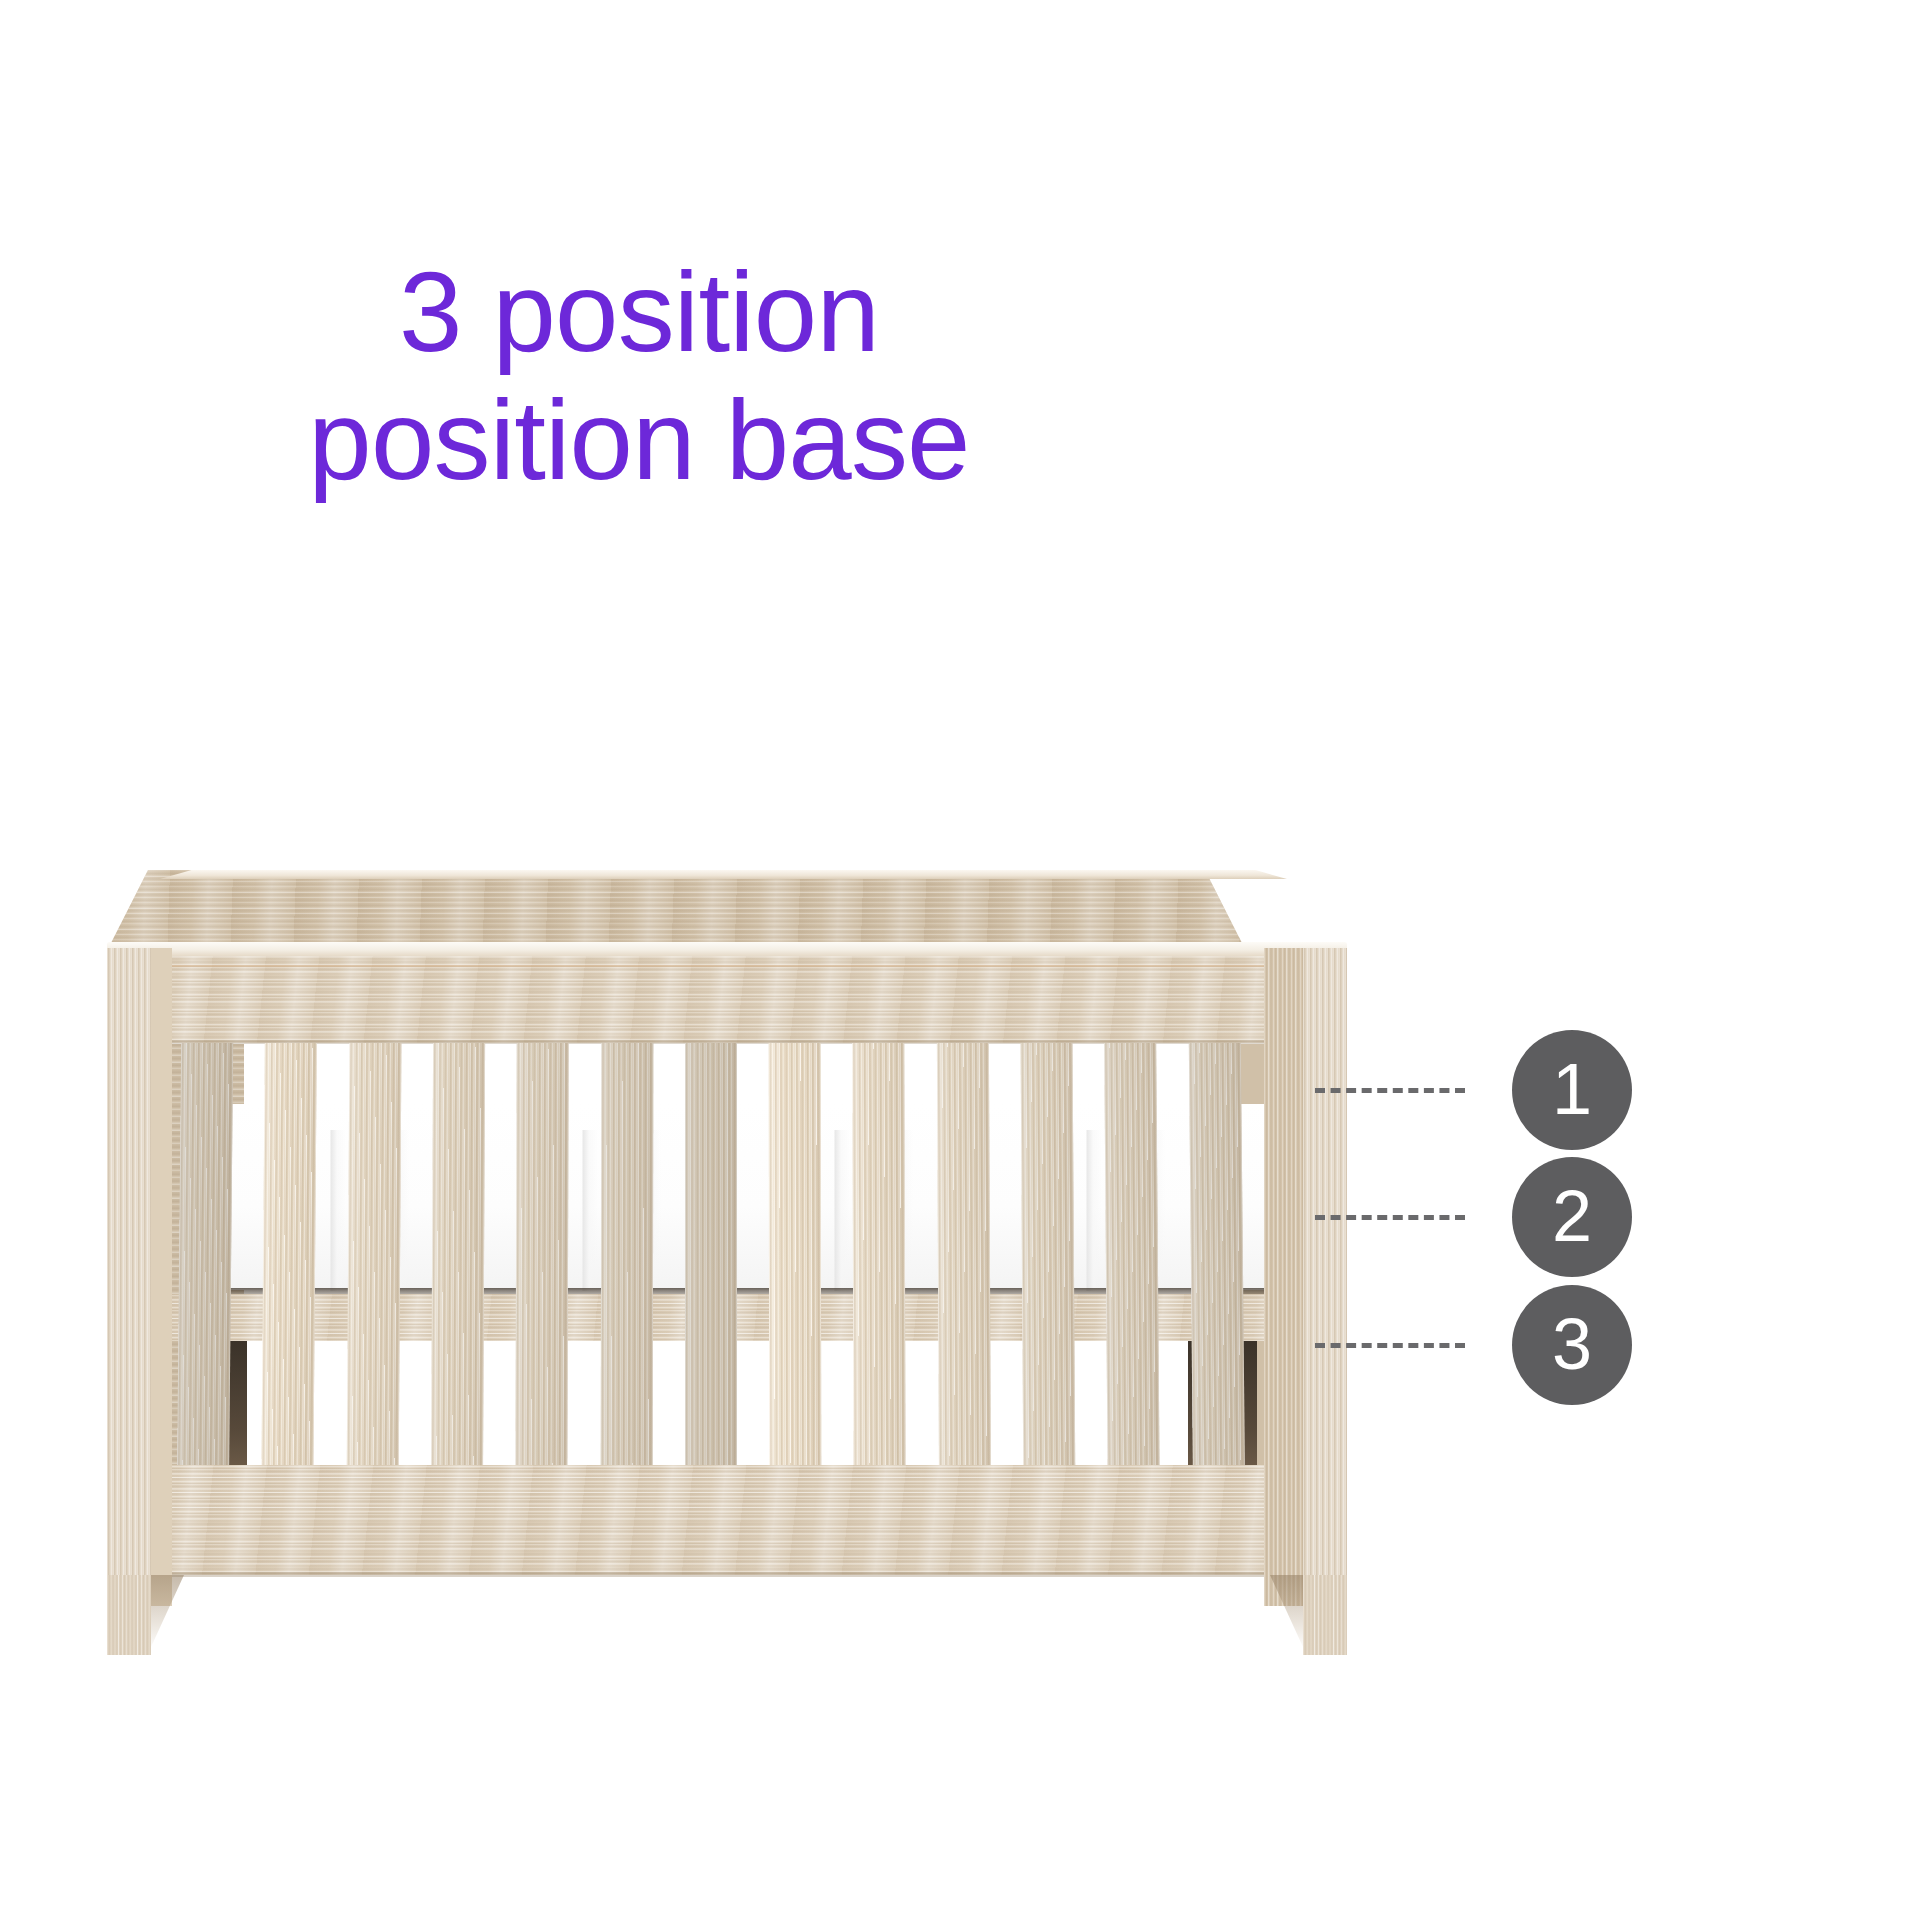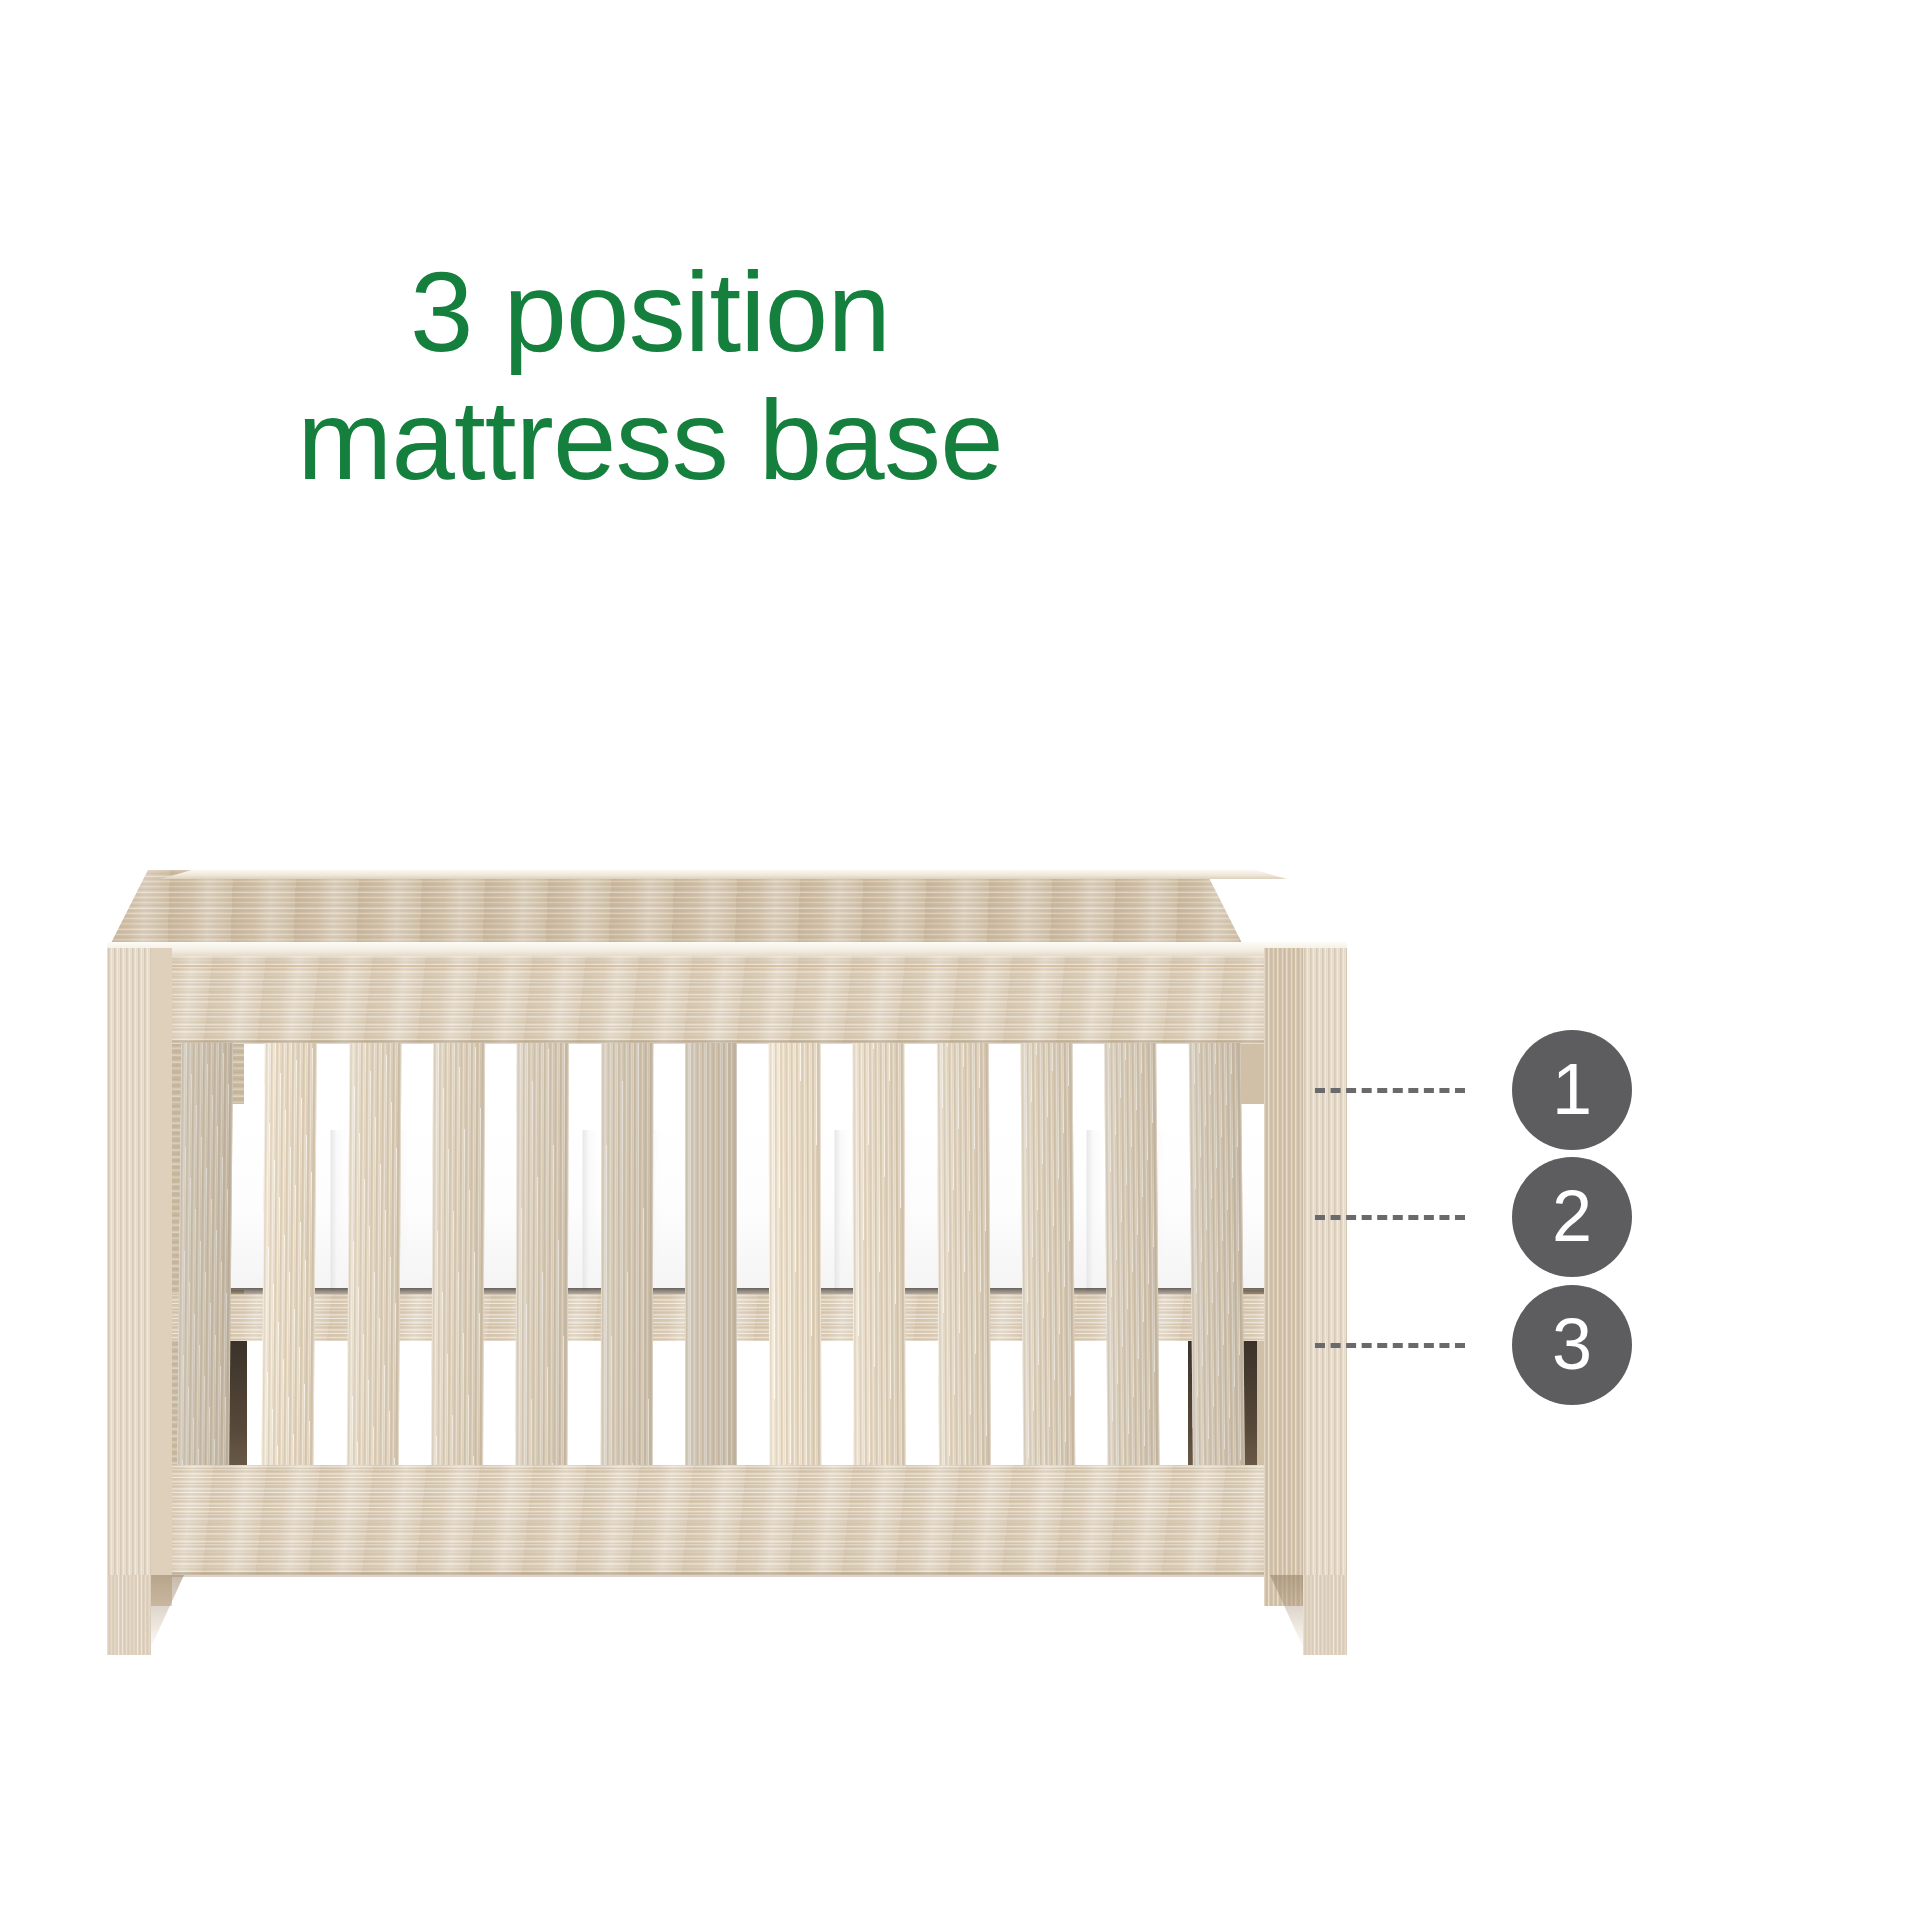--- a/index.html
+++ b/index.html
@@ -13,25 +13,25 @@
     height: 1924px;
     position: relative;
     overflow: hidden;
     font-family: "Liberation Sans", sans-serif;
     -webkit-font-smoothing: antialiased;
   }
 
   
   #headline {
     position: absolute;
-    left: 11px;
+    left: 0;
     top: 248px;
     width: 1278px;
     text-align: center;
-    color: #15803d;
+    color: #6d28d9;
     font-size: 114px;
     line-height: 128px;
     font-weight: 400;
     letter-spacing: -0.8px;
     white-space: nowrap;
   }
   #headline .ln { display: block; }
 
   
   #crib {
@@ -268,21 +268,21 @@
     margin-left: 47px;
     padding-bottom: 3px;
     box-sizing: border-box;
   }
 </style>
 </head>
 <body>
 
 <div id="headline">
   <span class="ln">3 position</span>
-  <span class="ln">mattress base</span>
+  <span class="ln">position base</span>
 </div>
 
 <div id="crib">
 
   <div id="back-wall"></div>
   <div id="back-rail-top"></div>
 
   <div id="front-rail" class="wood-h"></div>
   <div id="teething-guard"></div>
   <div id="rail-seam"></div>

